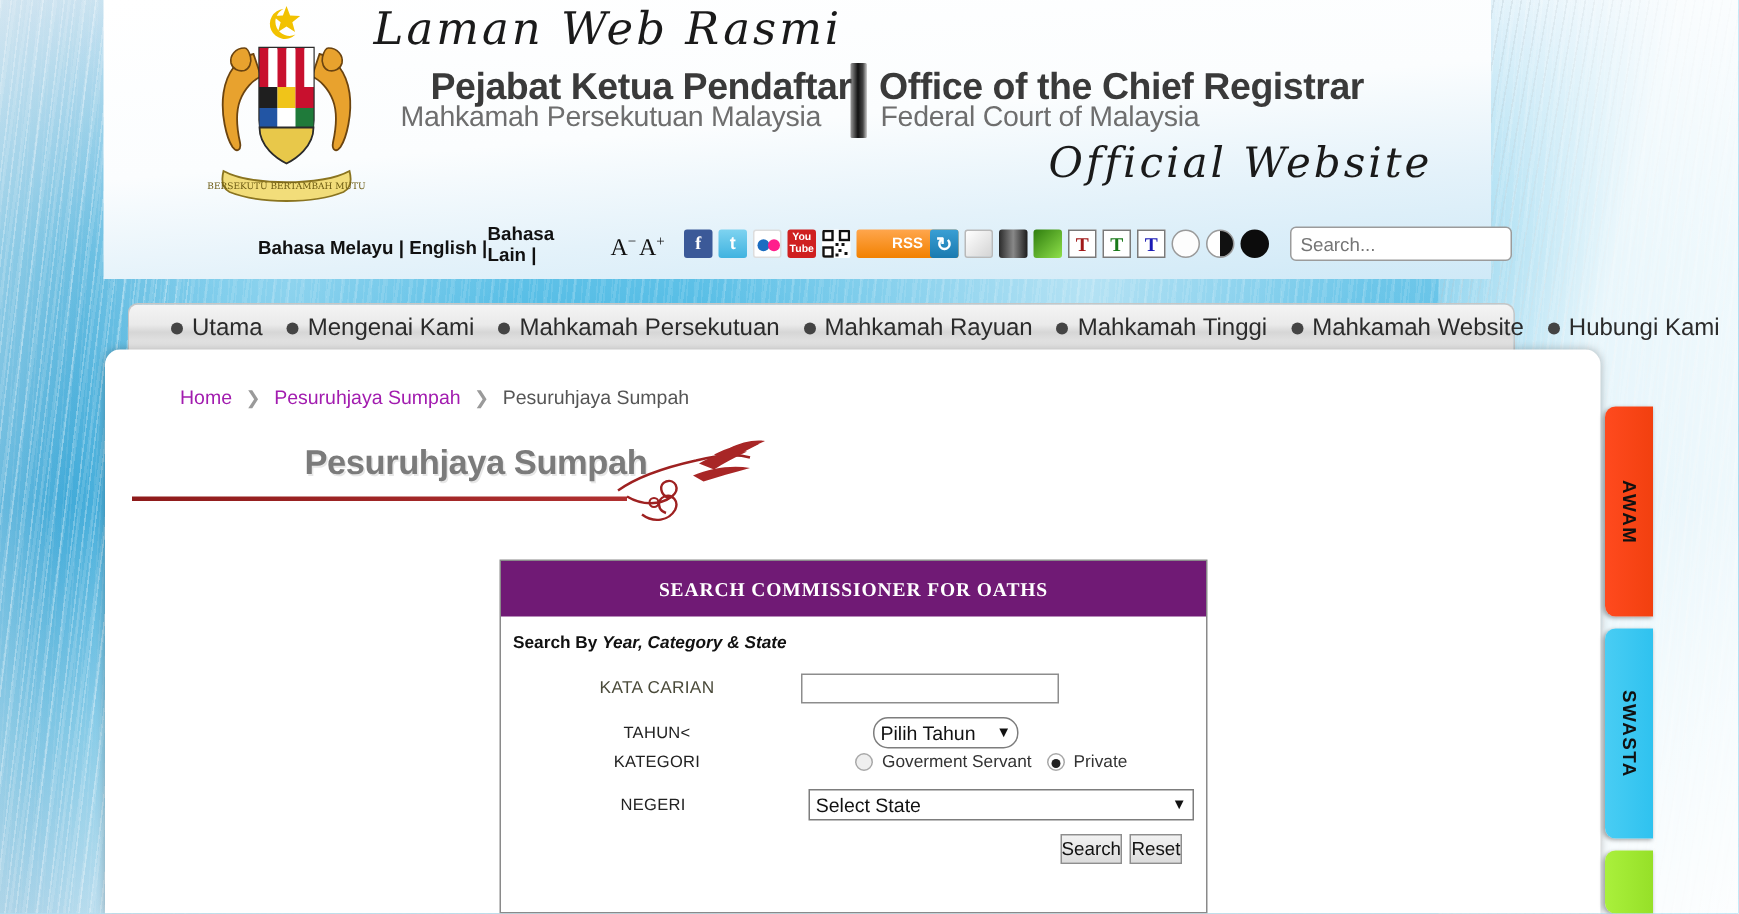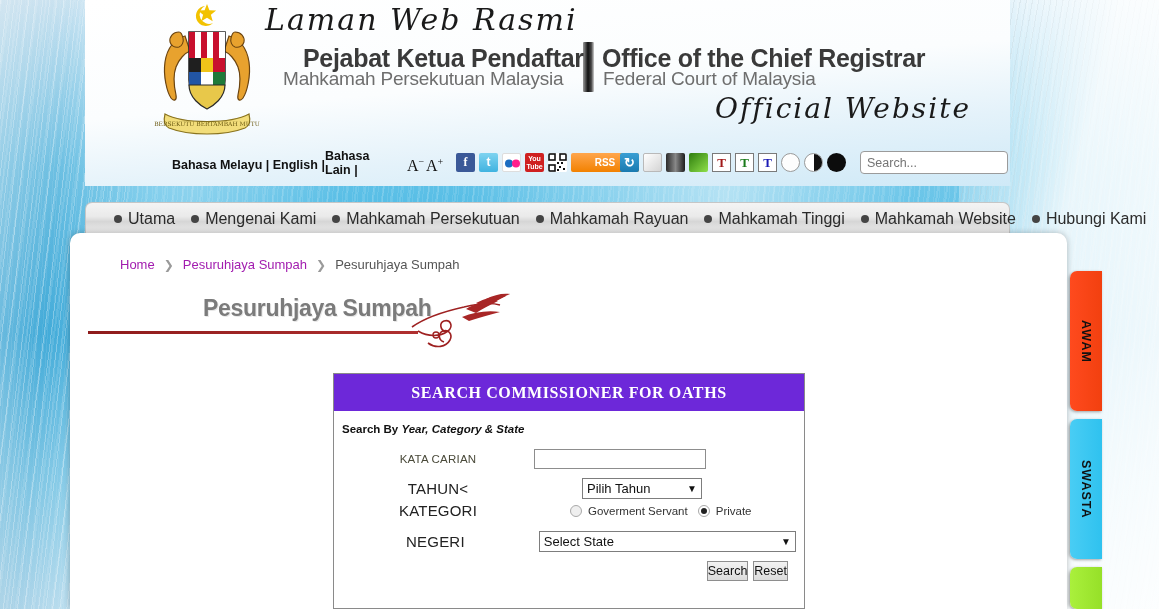--- a/index.html
+++ b/index.html
@@ -35,21 +35,21 @@
   }
   #bg-left {
     position:absolute; left:0; top:0; width:130px; height:100%;
     background:
       linear-gradient(95deg, rgba(255,255,255,0.45) 0%, rgba(255,255,255,0.0) 40%),
       repeating-linear-gradient(97deg, rgba(255,255,255,0.25) 0px, rgba(255,255,255,0.25) 1px, rgba(0,0,0,0) 1px, rgba(0,0,0,0) 7px);
   }
 
   
   #banner {
-    position:absolute; left:85px; top:0; width:925px; height:186px;
+    position:absolute; left:69px; top:0; width:925px; height:186px;
     background:linear-gradient(175deg,#ffffff 0%, #fbfdfe 45%, #e4f2fa 72%, #cfe9f7 100%);
     overflow:hidden;
   }
   #crest { position:absolute; left:62px; top:2px; width:120px; height:140px; }
   .script-lg {
     position:absolute; font-family:"DejaVu Serif", serif; font-style:italic;
     color:#1a1a1a; letter-spacing:2px;
   }
   #lamanweb { left:180px; top:2px; font-size:30px; }
   #officialweb { left:630px; top:92px; font-size:28px; }
@@ -148,47 +148,47 @@
     background:linear-gradient(90deg,#8e1b1b,#b03030);
   }
   #flourish { position:absolute; left:318px; top:-4px; width:110px; height:66px; }
 
   
   #panel {
     position:absolute; left:263px; top:140px; width:472px; height:236px;
     border:1px solid #8a8a8a; background:#fff;
   }
   #panel-head {
-    height:37px; background:#6d28d9;
-    color:#fff; font-size:16px; font-weight:bold; letter-spacing:.6px;
+    height:37px; background:#701a75;
+    color:#fff; font-size:13px; font-weight:bold; letter-spacing:.6px;
     display:flex; align-items:center; justify-content:center;
     font-family:"Liberation Serif", serif;
   }
   #panel-body { padding:10px 8px 0 8px; position:relative; }
   .searchby {
     font-size:11.5px; font-weight:bold; color:#111; margin:2px 0 0 0;
   }
   .searchby em { font-style:italic; }
   .frow { display:flex; align-items:center; margin-top:7px; }
   .flabel {
     width:192px; text-align:center; font-size:11.5px; color:#4a4a3a;
     letter-spacing:.2px;
   }
-  .flabel.small { font-size:15px; color:#222; }
+  .flabel.small { font-size:11px; color:#222; }
   #kata-input {
     width:172px; height:20px; border:1px solid #8d8d8d; background:#fff;
     font-size:12px; padding:0 4px; font-family:"Liberation Sans",sans-serif;
   }
   .sel {
     border:1px solid #7d7d7d; background:#fff;
     font-size:13px; color:#111; height:21px; padding:0 4px;
     display:flex; align-items:center; justify-content:space-between;
     font-family:"Liberation Sans", sans-serif;
   }
-  #sel-tahun { width:120px; margin-left:48px; }
+  #sel-tahun { width:97px; margin-left:48px;border-radius:10px; }
   #sel-negeri { width:264px; margin-left:10px; }
   .caret { font-size:10px; margin-left:8px; }
   .radio-wrap { display:flex; align-items:center; gap:6px; margin-left:36px; font-size:11.5px; color:#333; }
   .radio {
     width:12px; height:12px; border-radius:50%; background:#efefef;
     border:1px solid #a9a9a9; display:inline-block; position:relative;
   }
   .radio.checked { background:#fff; }
   .radio.checked::after {
     content:""; position:absolute; left:2.5px; top:2.5px;

